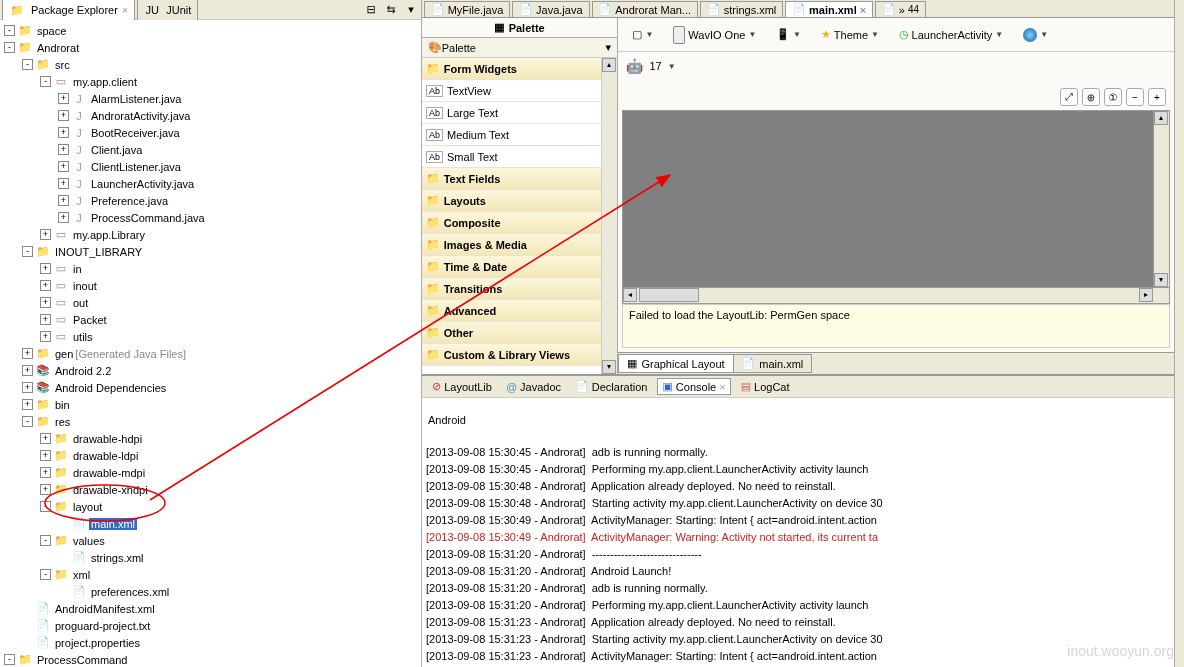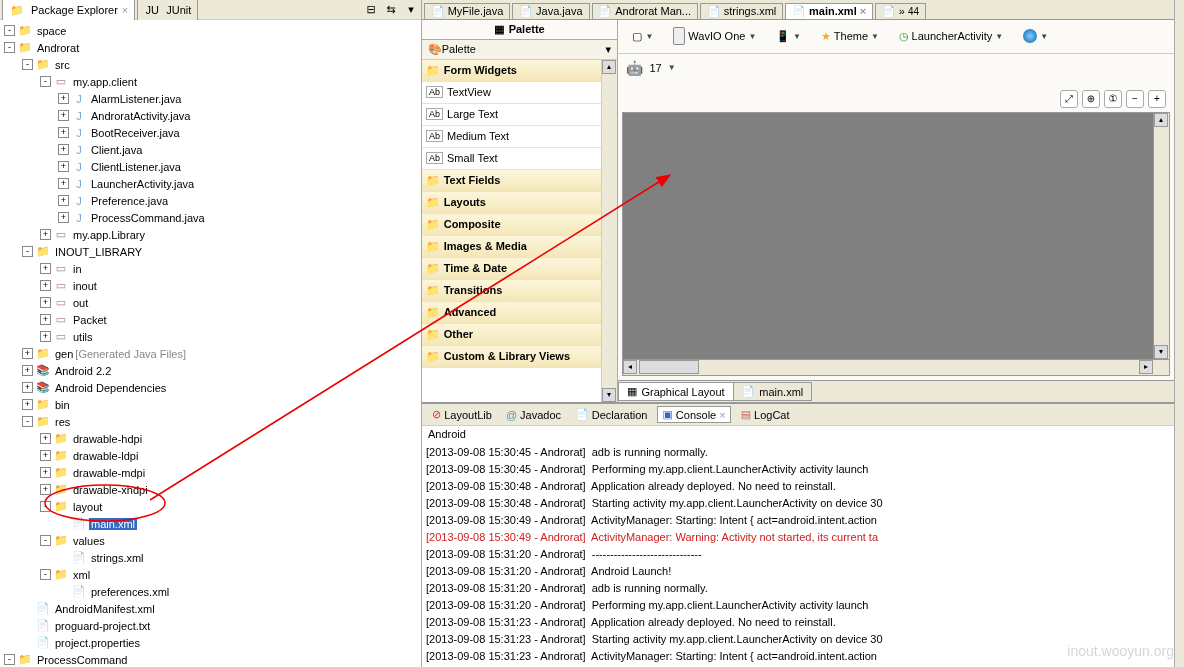--- a/index.html
+++ b/index.html
@@ -84,21 +84,21 @@
 
 .editor-bottom-tabs { height: 22px; display: flex; align-items: center; background: #ece9d8; border-top: 1px solid #999; }
 .ebt { padding: 2px 8px; border: 1px solid #999; background: #fff; display: flex; align-items: center; gap: 4px; margin-right: -1px; }
 .ebt.inact { background: #ece9d8; }
 
 
 .bottom-panel { flex: 1; display: flex; flex-direction: column; border-top: 1px solid #999; }
 .console-tabs { height: 22px; display: flex; align-items: center; gap: 6px; padding: 0 6px; background: #ece9d8; border-bottom: 1px solid #ccc; }
 .ctab { display: flex; align-items: center; gap: 3px; padding: 1px 4px; }
 .ctab.active { background: #fff; border: 1px solid #999; }
-.console-title { padding: 2px 6px; font-size: 11px; }
+.console-title { padding: 16px 6px; font-size: 11px; }
 .console-body { flex: 1; overflow: hidden; background: #fff; padding: 2px 4px; font-family: "Courier New", monospace; font-size: 12px; line-height: 17px; white-space: pre; }
 .console-body .warn { color: #cc2020; }
 
 
 .watermark { position: absolute; right: 10px; bottom: 8px; color: #bbb; font-size: 14px; font-family: sans-serif; opacity: 0.6; pointer-events: none; }
 
 
 .overlay { position: absolute; top: 0; left: 0; pointer-events: none; }
 
 
@@ -477,20 +477,21 @@
               <div class="btn up">▴</div>
               <div class="btn down">▾</div>
             </div>
             <div class="canvas-scroll-h">
               <div class="btn left">◂</div>
               <div class="thumb"></div>
               <div class="btn right">▸</div>
               <div class="corner"></div>
             </div>
           </div>
+          <div class="error-band"><span>Failed to load the LayoutLib: PermGen space</span></div>
         </div>
         <div class="editor-bottom-tabs">
           <div class="ebt">
               <span>▦</span>
               <span>Graphical Layout</span>
             </div>
           <div class="ebt inact">
               <span>📄</span>
               <span>main.xml</span>
             </div>

